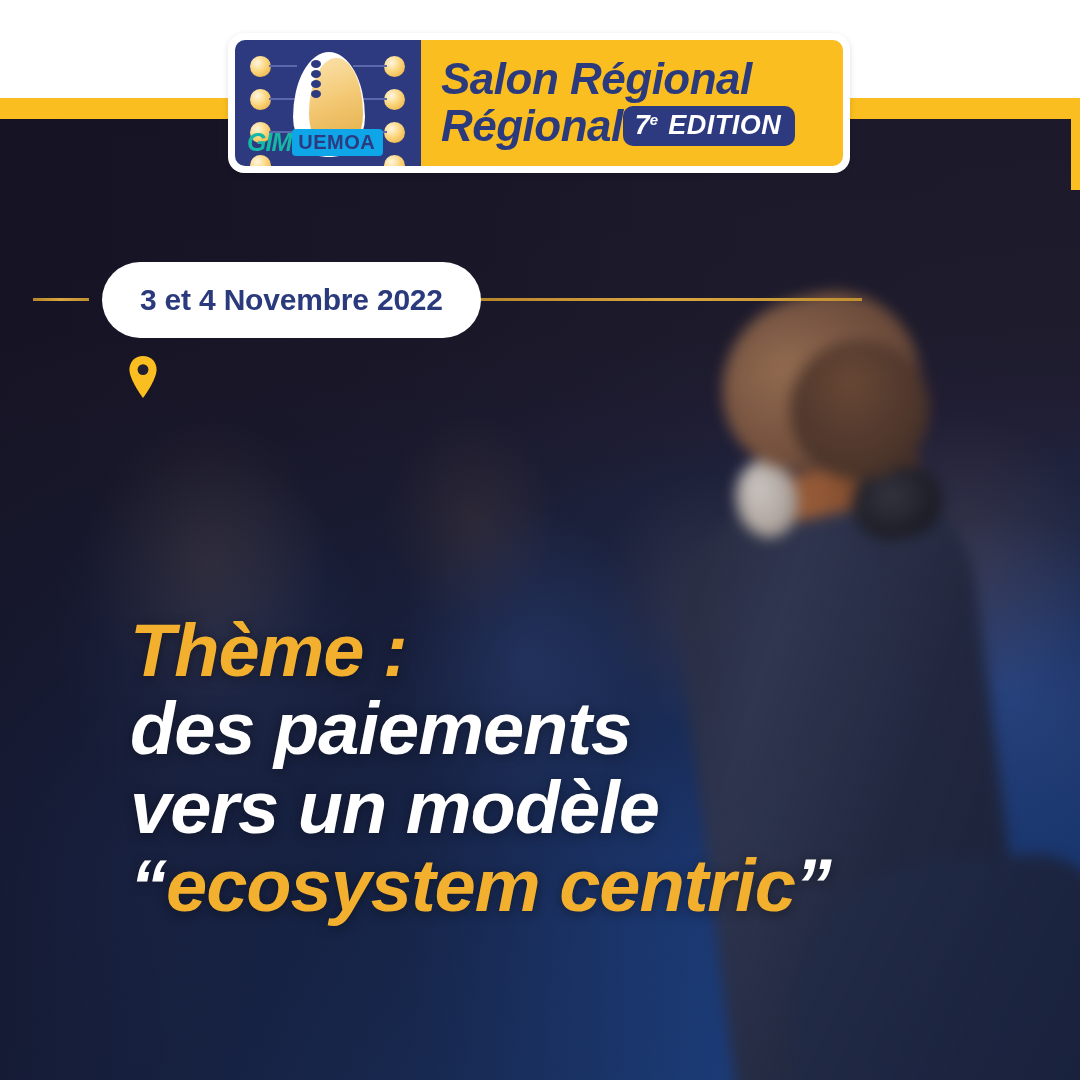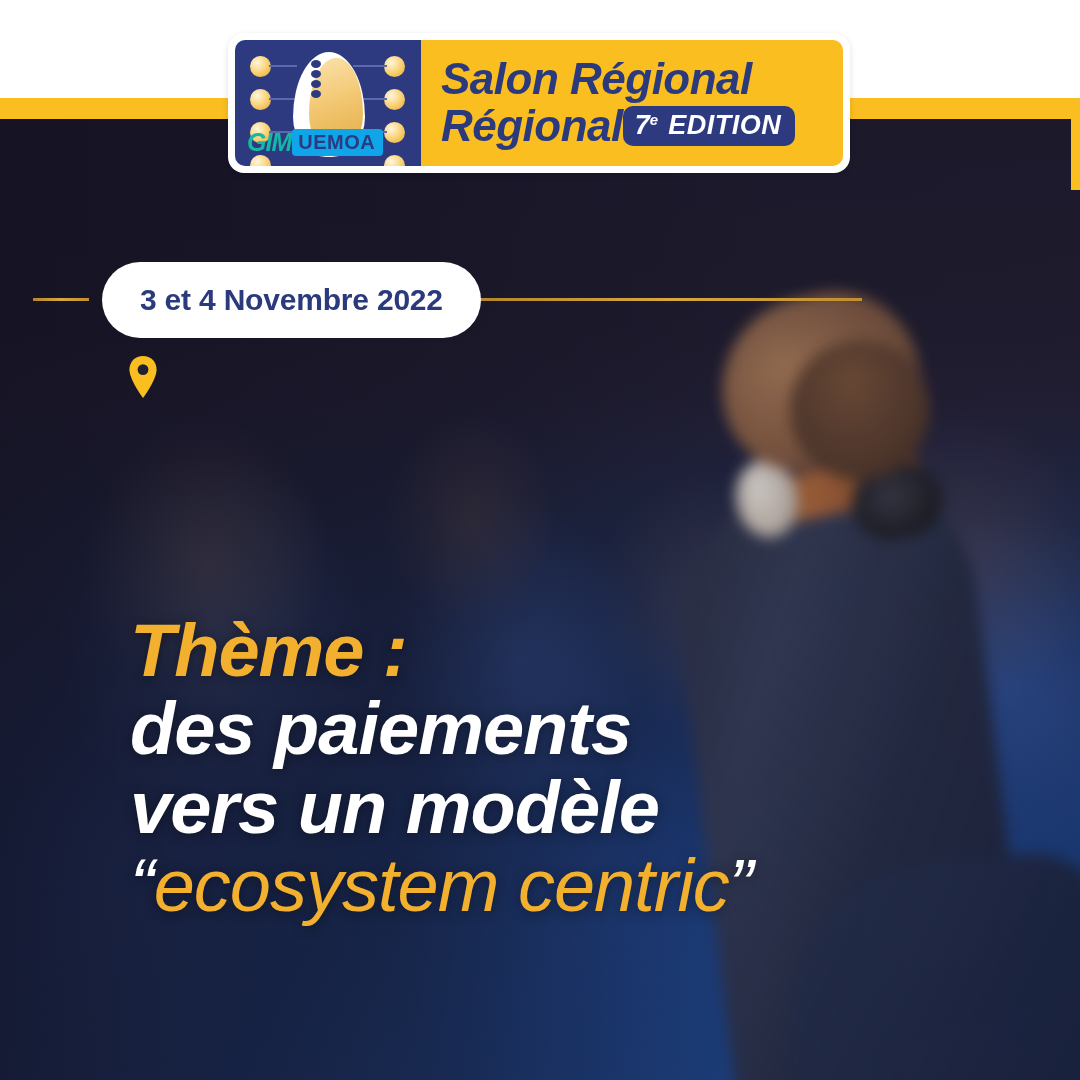--- a/index.html
+++ b/index.html
@@ -274,21 +274,21 @@
     text-shadow:0 2px 12px rgba(0,0,0,.38);
   }
   .th-line {
     color:#ffffff; font-weight:bold; font-style:italic;
     font-size:74px; line-height:1.06; letter-spacing:-1px;
     text-shadow:0 2px 12px rgba(0,0,0,.38);
     white-space:nowrap;
   }
   .th-quoted {
     font-size:74px; line-height:1.06; letter-spacing:-1px;
-    font-weight:normal; font-style:italic;
+    font-weight:bold; font-style:italic;
     text-shadow:0 2px 12px rgba(0,0,0,.38);
     white-space:nowrap;
   }
   .q-mark { color:#ffffff; }
   .q-text { color:#f2b02e; }
 </style>
 </head>
 <body>
 
 <div id="poster">

